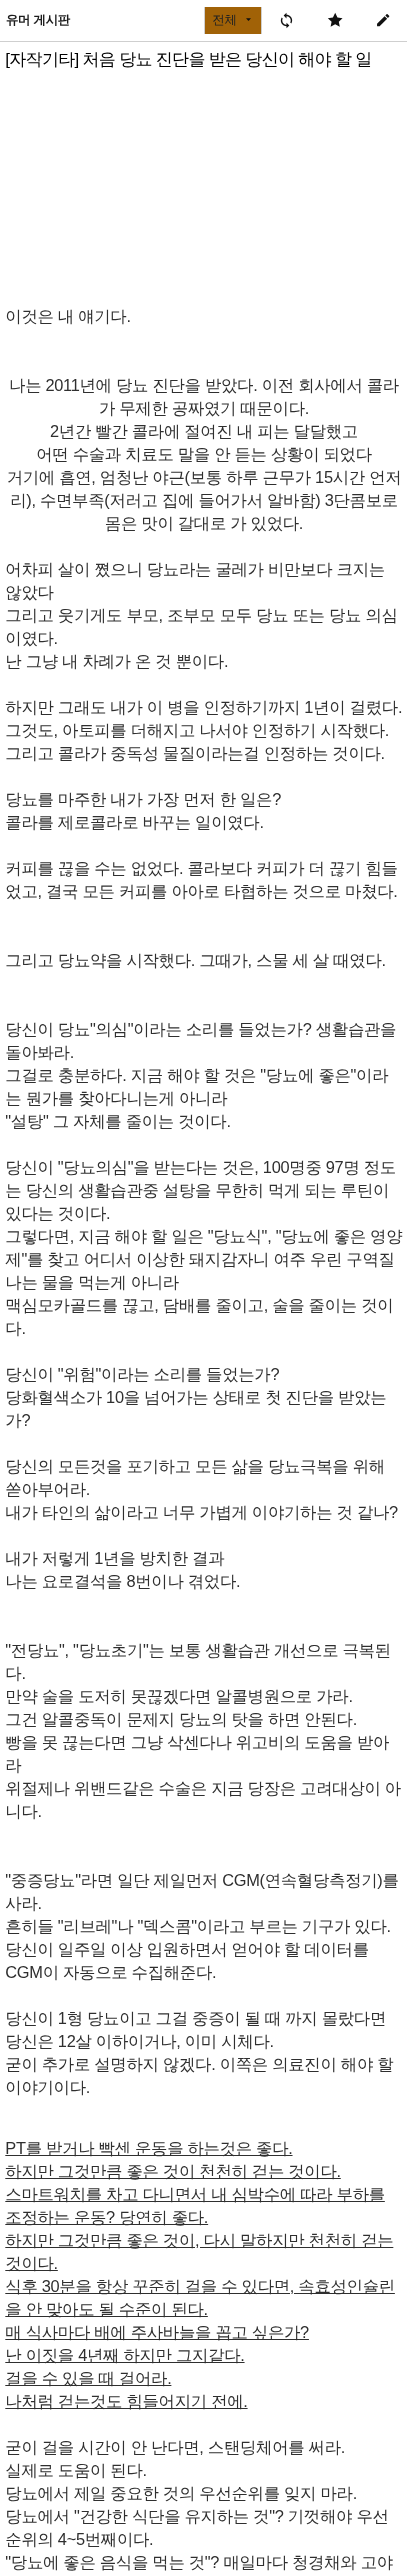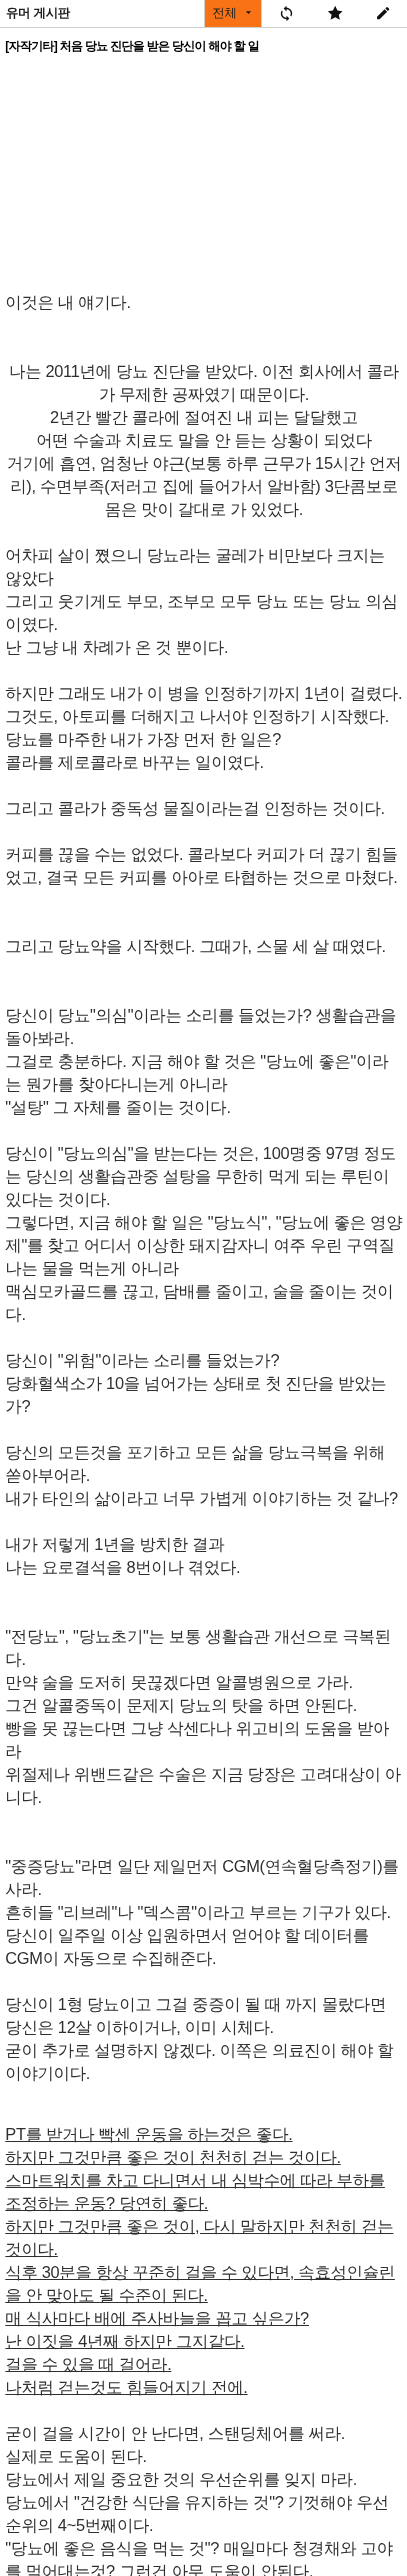--- a/index.html
+++ b/index.html
@@ -7,21 +7,21 @@
     width: 408px;
     font-family: "Liberation Sans", sans-serif;
     -webkit-font-smoothing: antialiased;
   }
   .page { width: 408px; background: #fff; }
 
   
   .topbar {
     display: flex;
     align-items: center;
-    height: 28px;
+    height: 42px;
     box-sizing: border-box;
     border-bottom: 0.7px solid #cfcfcf;
   }
   .board-title {
     flex: 1;
     padding-left: 5.9px;
     font-size: 12.5px;
     font-weight: 600;
     color: #1c1c1c;
     letter-spacing: -0.3px;
@@ -31,21 +31,21 @@
     width: 58px;
     height: 27.6px;
     box-sizing: border-box;
     border-left: 0.7px solid #cfcfcf;
     border-right: 0.7px solid #cfcfcf;
     display: flex;
     align-items: center;
     justify-content: space-between;
     padding: 0 7.2px;
     cursor: pointer;
-    background: #f97316;
+    background: #a16207;
   }
   .filter-select .filter-label {
     font-size: 12.5px;
     color: #222;
     letter-spacing: -0.3px;
   }
   .topbar-icons {
     width: 146px;
     display: flex;
     justify-content: space-around;
@@ -62,23 +62,23 @@
     align-items: center;
     justify-content: center;
     cursor: pointer;
   }
   .icon-btn svg { display: block; }
 
   
   .post-title {
     margin: 0;
     padding: 5.9px 5.9px 0 5.3px;
-    font-size: 12px;
+    font-size: 17px;
     line-height: 24px;
-    font-weight: 700;
+    font-weight: 400;
     color: #000;
     letter-spacing: -0.7px;
   }
 
   
   .content-spacer { height: 233px; }
 
   
   .post-body {
     padding: 0 5.3px 19.7px 5.3px;
@@ -145,23 +145,23 @@
       <p class="para" style="margin-bottom: 23px; text-align: center;">나는 2011년에 당뇨 진단을 받았다. 이전 회사에서 콜라가 무제한 공짜였기 때문이다.
 2년간 빨간 콜라에 절여진 내 피는 달달했고
 어떤 수술과 치료도 말을 안 듣는 상황이 되었다
 거기에 흡연, 엄청난 야근(보통 하루 근무가 15시간 언저리), 수면부족(저러고 집에 들어가서 알바함) 3단콤보로
 몸은 맛이 갈대로 가 있었다.</p>
       <p class="para" style="margin-bottom: 23px;">어차피 살이 쪘으니 당뇨라는 굴레가 비만보다 크지는 않았다
 그리고 웃기게도 부모, 조부모 모두 당뇨 또는 당뇨 의심이였다.
 난 그냥 내 차례가 온 것 뿐이다.</p>
       <p class="para" style="">하지만 그래도 내가 이 병을 인정하기까지 1년이 걸렸다.
 그것도, 아토피를 더해지고 나서야 인정하기 시작했다.</p>
+      <p class="para" style="margin-bottom: 23px;">그리고 콜라가 중독성 물질이라는걸 인정하는 것이다.</p>
       <p class="para" style="margin-bottom: 23px;">당뇨를 마주한 내가 가장 먼저 한 일은?
 콜라를 제로콜라로 바꾸는 일이였다.</p>
-      <p class="para" style="margin-bottom: 23px;">그리고 콜라가 중독성 물질이라는걸 인정하는 것이다.</p>
       <p class="para" style="margin-bottom: 46px;">커피를 끊을 수는 없었다. 콜라보다 커피가 더 끊기 힘들었고, 결국 모든 커피를 아아로 타협하는 것으로 마쳤다.</p>
       <p class="para" style="margin-bottom: 46px;">그리고 당뇨약을 시작했다. 그때가, 스물 세 살 때였다.</p>
       <p class="para" style="margin-bottom: 23px;">당신이 당뇨"의심"이라는 소리를 들었는가? 생활습관을 돌아봐라.
 그걸로 충분하다. 지금 해야 할 것은 "당뇨에 좋은"이라는 뭔가를 찾아다니는게 아니라
 "설탕" 그 자체를 줄이는 것이다.</p>
       <p class="para" style="margin-bottom: 23px;">당신이 "당뇨의심"을 받는다는 것은, 100명중 97명 정도는 당신의 생활습관중 설탕을 무한히 먹게 되는 루틴이 있다는 것이다.
 그렇다면, 지금 해야 할 일은 "당뇨식", "당뇨에 좋은 영양제"를 찾고 어디서 이상한 돼지감자니 여주 우린 구역질나는 물을 먹는게 아니라
 맥심모카골드를 끊고, 담배를 줄이고, 술을 줄이는 것이다.</p>
       <p class="para" style="margin-bottom: 23px;">당신이 "위험"이라는 소리를 들었는가?
 당화혈색소가 10을 넘어가는 상태로 첫 진단을 받았는가?</p>

